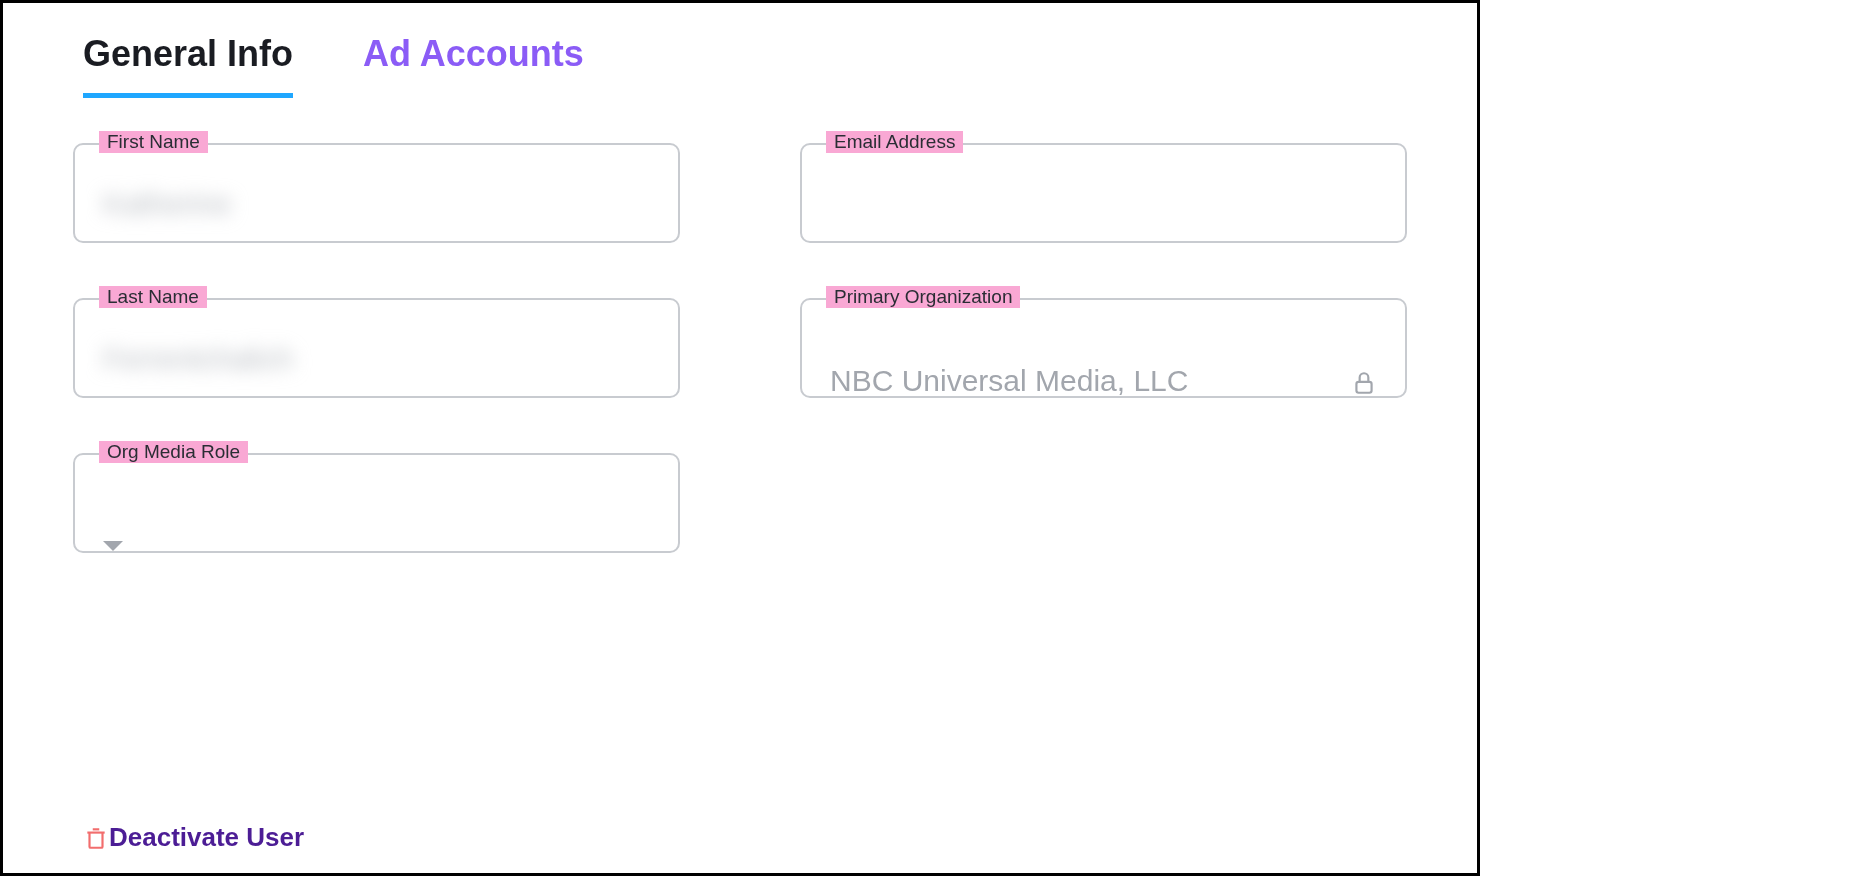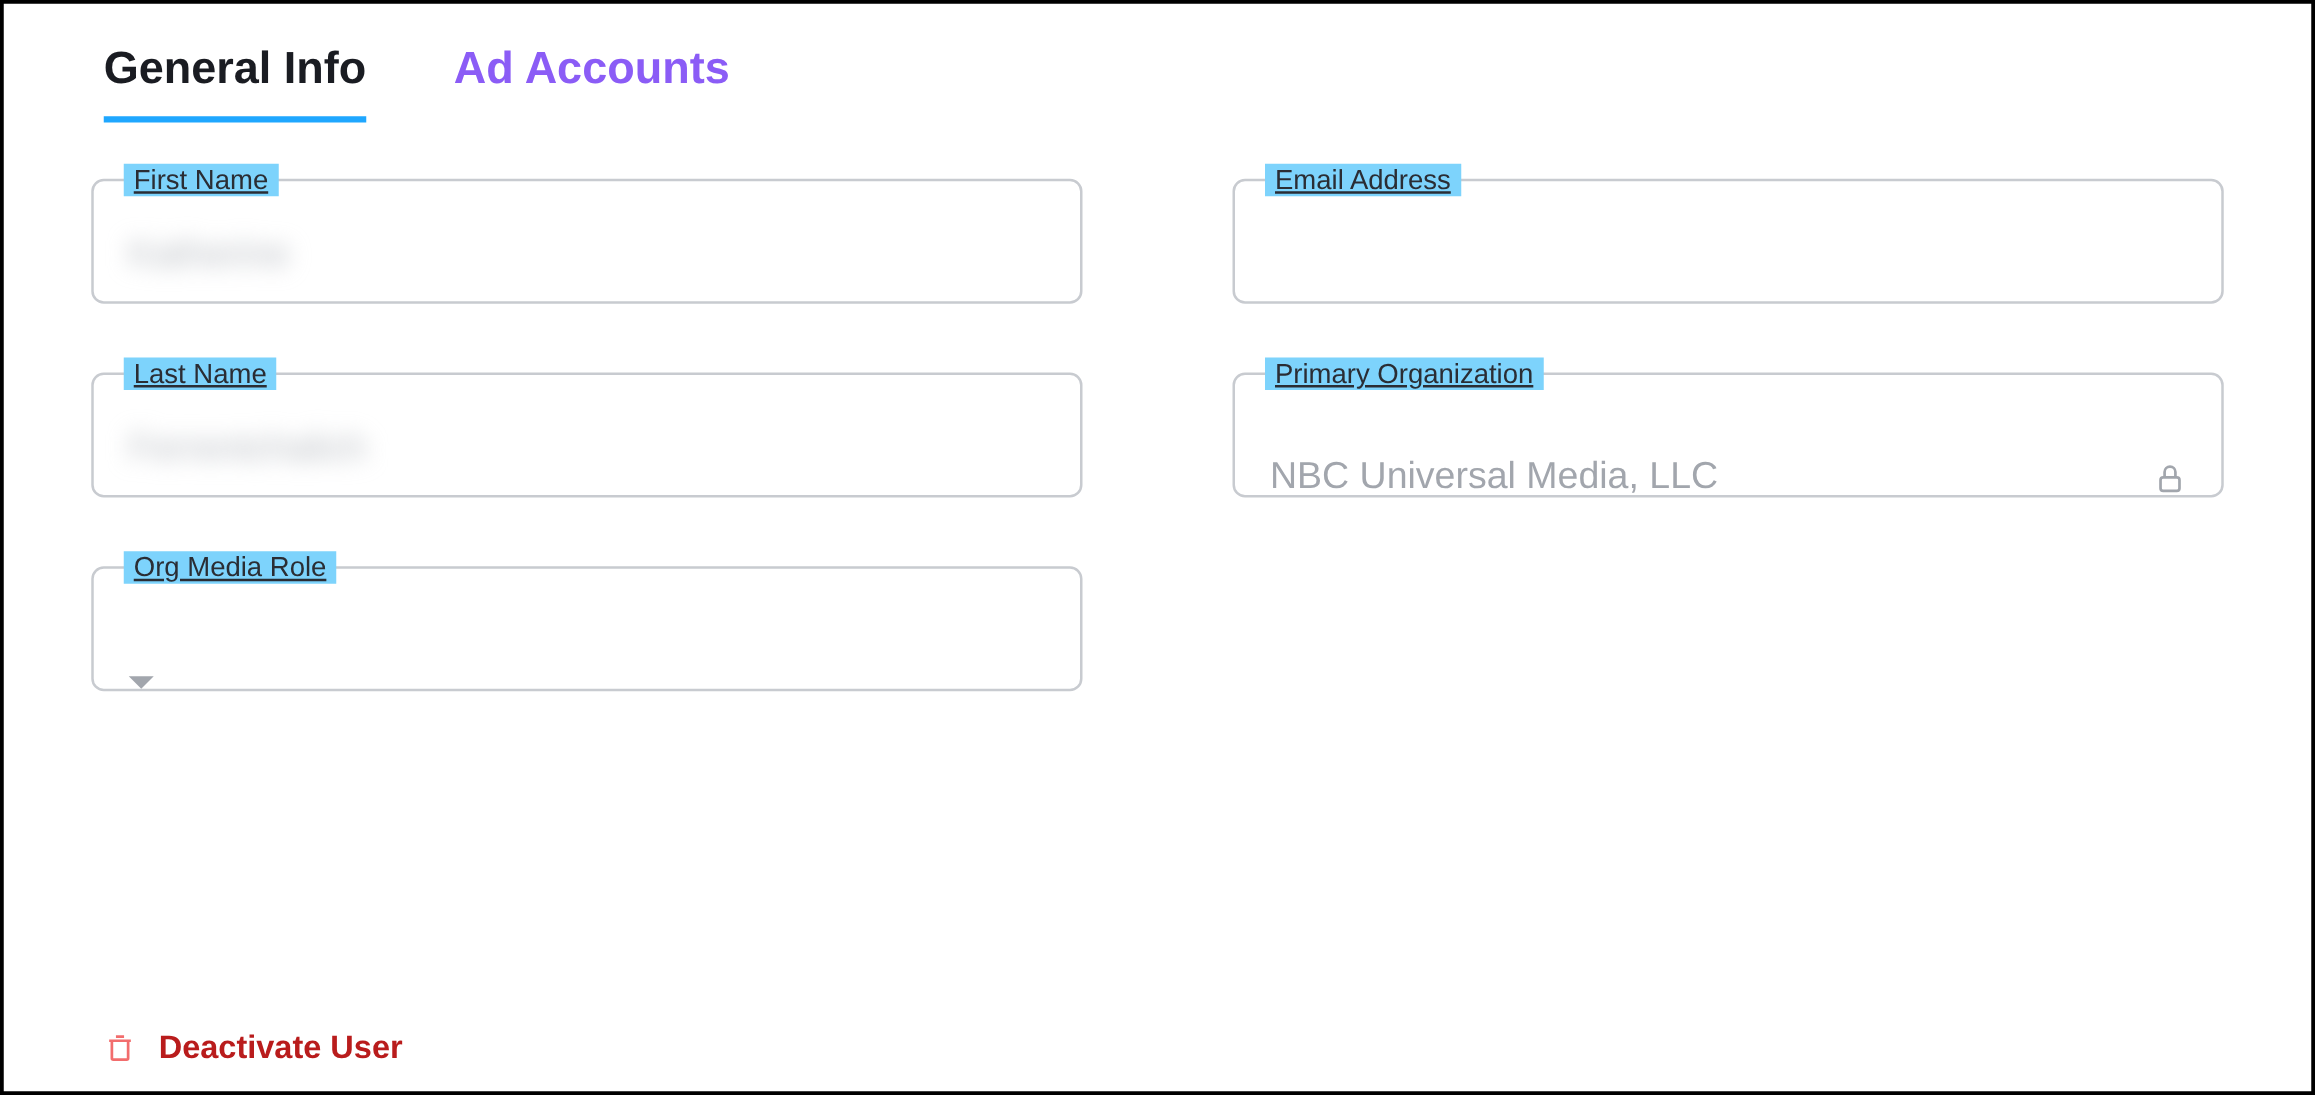--- a/index.html
+++ b/index.html
@@ -4,21 +4,21 @@
   <style>
     * { box-sizing: border-box; margin: 0; padding: 0; }
     body {
       font-family: -apple-system, BlinkMacSystemFont, "Segoe UI", Helvetica, Arial, sans-serif;
       background: #fff;
       width: 1852px;
       height: 876px;
     }
     .frame {
       border: 3px solid #000;
-      width: 1852px;
+      width: 1480px;
       height: 876px;
       padding: 0;
       position: relative;
       background: #fff;
     }
     .tabs {
       display: flex;
       gap: 70px;
       padding: 30px 40px 0 80px;
     }
@@ -52,26 +52,25 @@
       height: 100px;
       position: relative;
       padding: 22px 28px 0 28px;
       display: flex;
       align-items: center;
     }
     .field-label {
       position: absolute;
       top: -14px;
       left: 24px;
-      background: #7dd3fc;
+      background: #f9a8d4;
       padding: 0 8px;
-      font-size: 22px;
+      font-size: 19px;
       color: #2a2d34;
       font-weight: 400;
-      text-decoration: underline;
     }
     .field-value {
       font-size: 30px;
       color: #3a3d44;
       width: 100%;
       line-height: 1;
     }
     .field-value.blur {
       filter: blur(9px);
       color: #b6bac0;
@@ -147,23 +146,22 @@
       height: 26px;
       flex-shrink: 0;
     }
     .lock-icon svg { display: block; }
     .deactivate {
       position: absolute;
       bottom: 20px;
       left: 80px;
       display: flex;
       align-items: center;
-      gap: 18px;
       cursor: pointer;
-      color: #b91c1c;
+      color: #4c1d95;
       font-size: 26px;
       font-weight: 600;
     }
     .trash-icon svg { display: block; }
   </style>
 </head>
 <body>
 
 <div class="frame">
 

